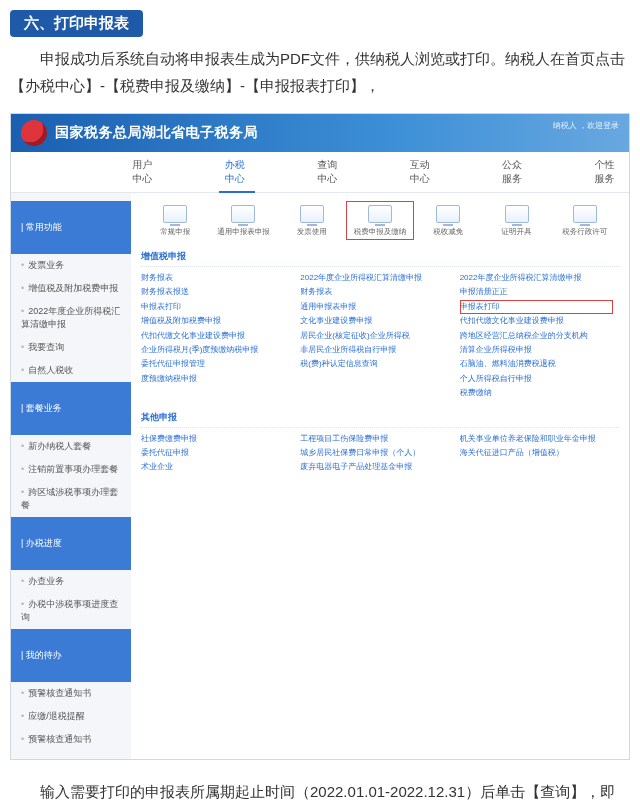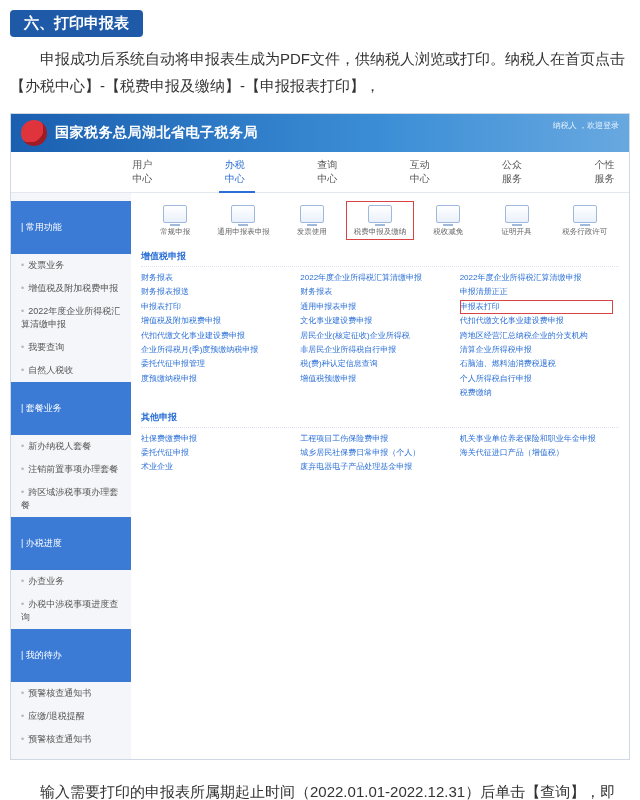--- a/index.html
+++ b/index.html
@@ -173,21 +173,20 @@
             <a>度预缴纳税申报</a>
           </div>
           <div class="col">
             <a>2022年度企业所得税汇算清缴申报</a>
             <a>财务报表</a>
             <a>通用申报表申报</a>
             <a>文化事业建设费申报</a>
             <a>居民企业(核定征收)企业所得税</a>
             <a>非居民企业所得税自行申报</a>
             <a>税(费)种认定信息查询</a>
-            <a>增值税预缴申报</a>
           </div>
           <div class="col">
             <a>2022年度企业所得税汇算清缴申报</a>
             <a>申报清册正正</a>
             <a class="box">申报表打印</a>
             <a>代扣代缴文化事业建设费申报</a>
             <a>跨地区经营汇总纳税企业的分支机构</a>
             <a>清算企业所得税申报</a>
             <a>石脑油、燃料油消费税退税</a>
             <a>个人所得税自行申报</a>

